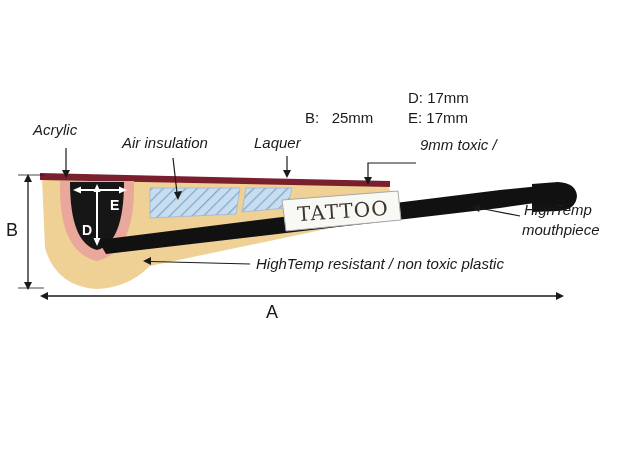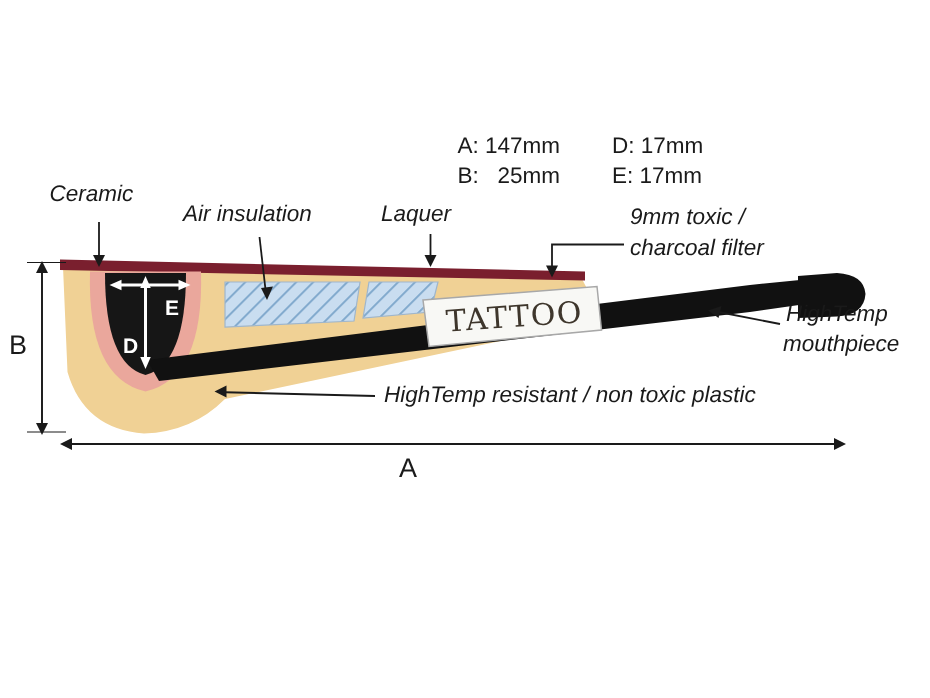--- a/index.html
+++ b/index.html
@@ -87,30 +87,28 @@
       <polygon points="28,290 24,282 32,282" stroke="none"></polygon>
     </g>
 
     <g stroke="#1a1a1a" fill="#1a1a1a">
       <line x1="46" y1="296" x2="558" y2="296" stroke-width="1.3"></line>
       <polygon points="40,296 48,292 48,300" stroke="none"></polygon>
       <polygon points="564,296 556,292 556,300" stroke="none"></polygon>
     </g>
   </svg>
 
-  <div class="lbl" style="left:33px;top:121px">Ceramic</div>
+  <div class="lbl" style="left:33px;top:121px">Acrylic</div>
   <div class="lbl" style="left:122px;top:134px">Air insulation</div>
   <div class="lbl" style="left:254px;top:134px">Laquer</div>
   <div class="lbl" style="left:420px;top:136px">9mm toxic /</div>
-  <div class="lbl" style="left:420px;top:157px">charcoal filter</div>
   <div class="lbl" style="left:524px;top:201px">HighTemp</div>
   <div class="lbl" style="left:522px;top:221px">mouthpiece</div>
   <div class="lbl" style="left:256px;top:255px">HighTemp resistant / non toxic plastic</div>
 
-  <div class="dim" style="left:305px;top:89px">A: 147mm</div>
   <div class="dim" style="left:305px;top:109px">B:   25mm</div>
   <div class="dim" style="left:408px;top:89px">D: 17mm</div>
   <div class="dim" style="left:408px;top:109px">E: 17mm</div>
 
   <div class="letter" style="left:6px;top:220px">B</div>
   <div class="letter" style="left:266px;top:302px">A</div>
   <div class="wletter" style="left:82px;top:222px">D</div>
   <div class="wletter" style="left:110px;top:197px">E</div>
 
   <div class="brand">TATTOO</div>

